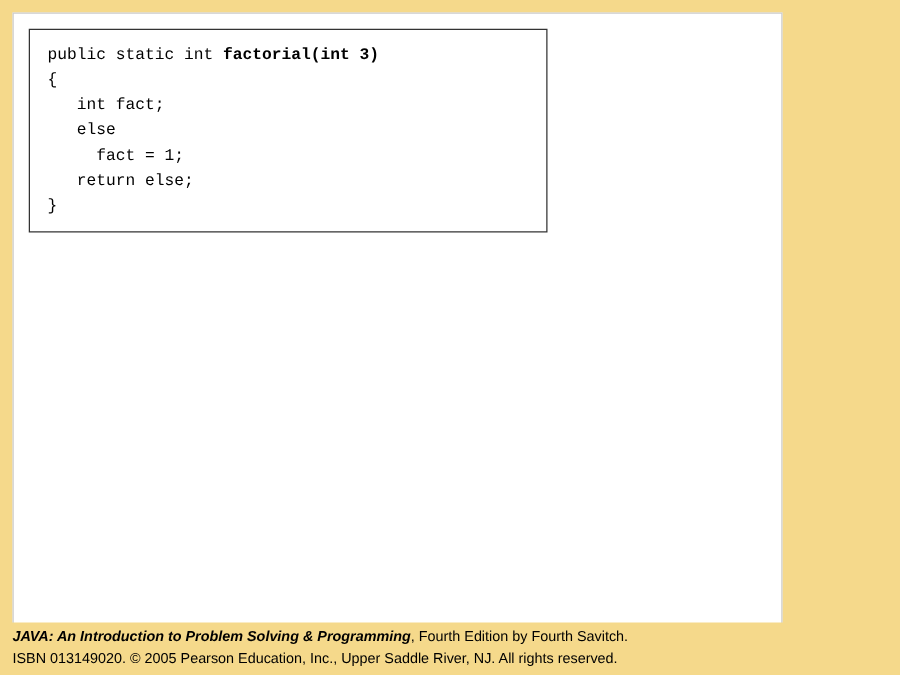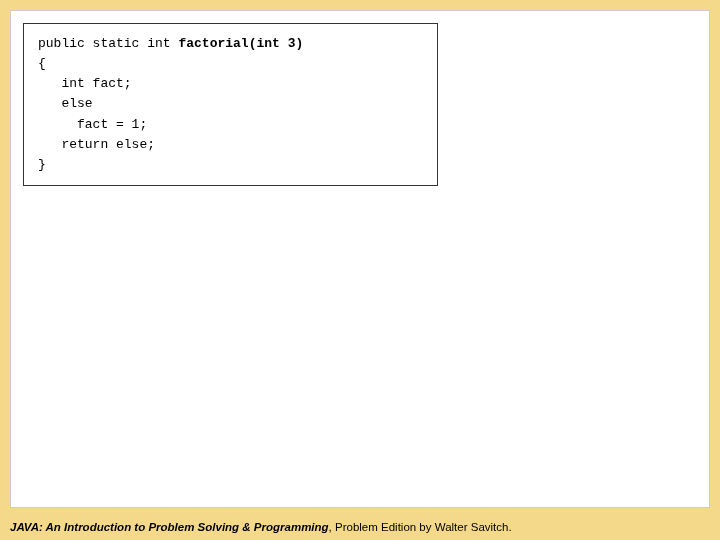--- a/index.html
+++ b/index.html
@@ -11,21 +11,21 @@
     body {
       width: 720px;
       height: 540px;
       background-color: #f5d98b;
       font-family: Arial, sans-serif;
       position: relative;
       overflow: hidden;
     }
 
     .main-container {
-      width: 700px;
+      width: 616px;
       height: 498px;
       background-color: #ffffff;
       position: absolute;
       top: 10px;
       left: 10px;
       border: 1px solid #cccccc;
     }
 
     .code-box {
       position: absolute;
@@ -84,15 +84,16 @@
     <div class="code-line"><span>   int fact;</span></div>
     <div class="code-line"><span>   else</span></div>
     <div class="code-line"><span>     fact = 1;</span></div>
     <div class="code-line"><span>   return else;</span></div>
     <div class="code-line"><span>}</span></div>
   </div>
 </div>
 
 <div class="footer-bar">
   <div class="footer-line1">
-    <span class="book-title">JAVA: An Introduction to Problem Solving &amp; Programming</span><span class="normal-text">, Problem Edition by Walter Savitch.</span>
+    <span class="book-title">JAVA: An Introduction to Problem Solving &amp; Programming</span><span class="normal-text">, Fourth Edition by Fourth Savitch.</span>
   </div>
+  <div>ISBN 013149020. © 2005 Pearson Education, Inc., Upper Saddle River, NJ. All rights reserved.</div>
 </div>
 
 </body></html>

